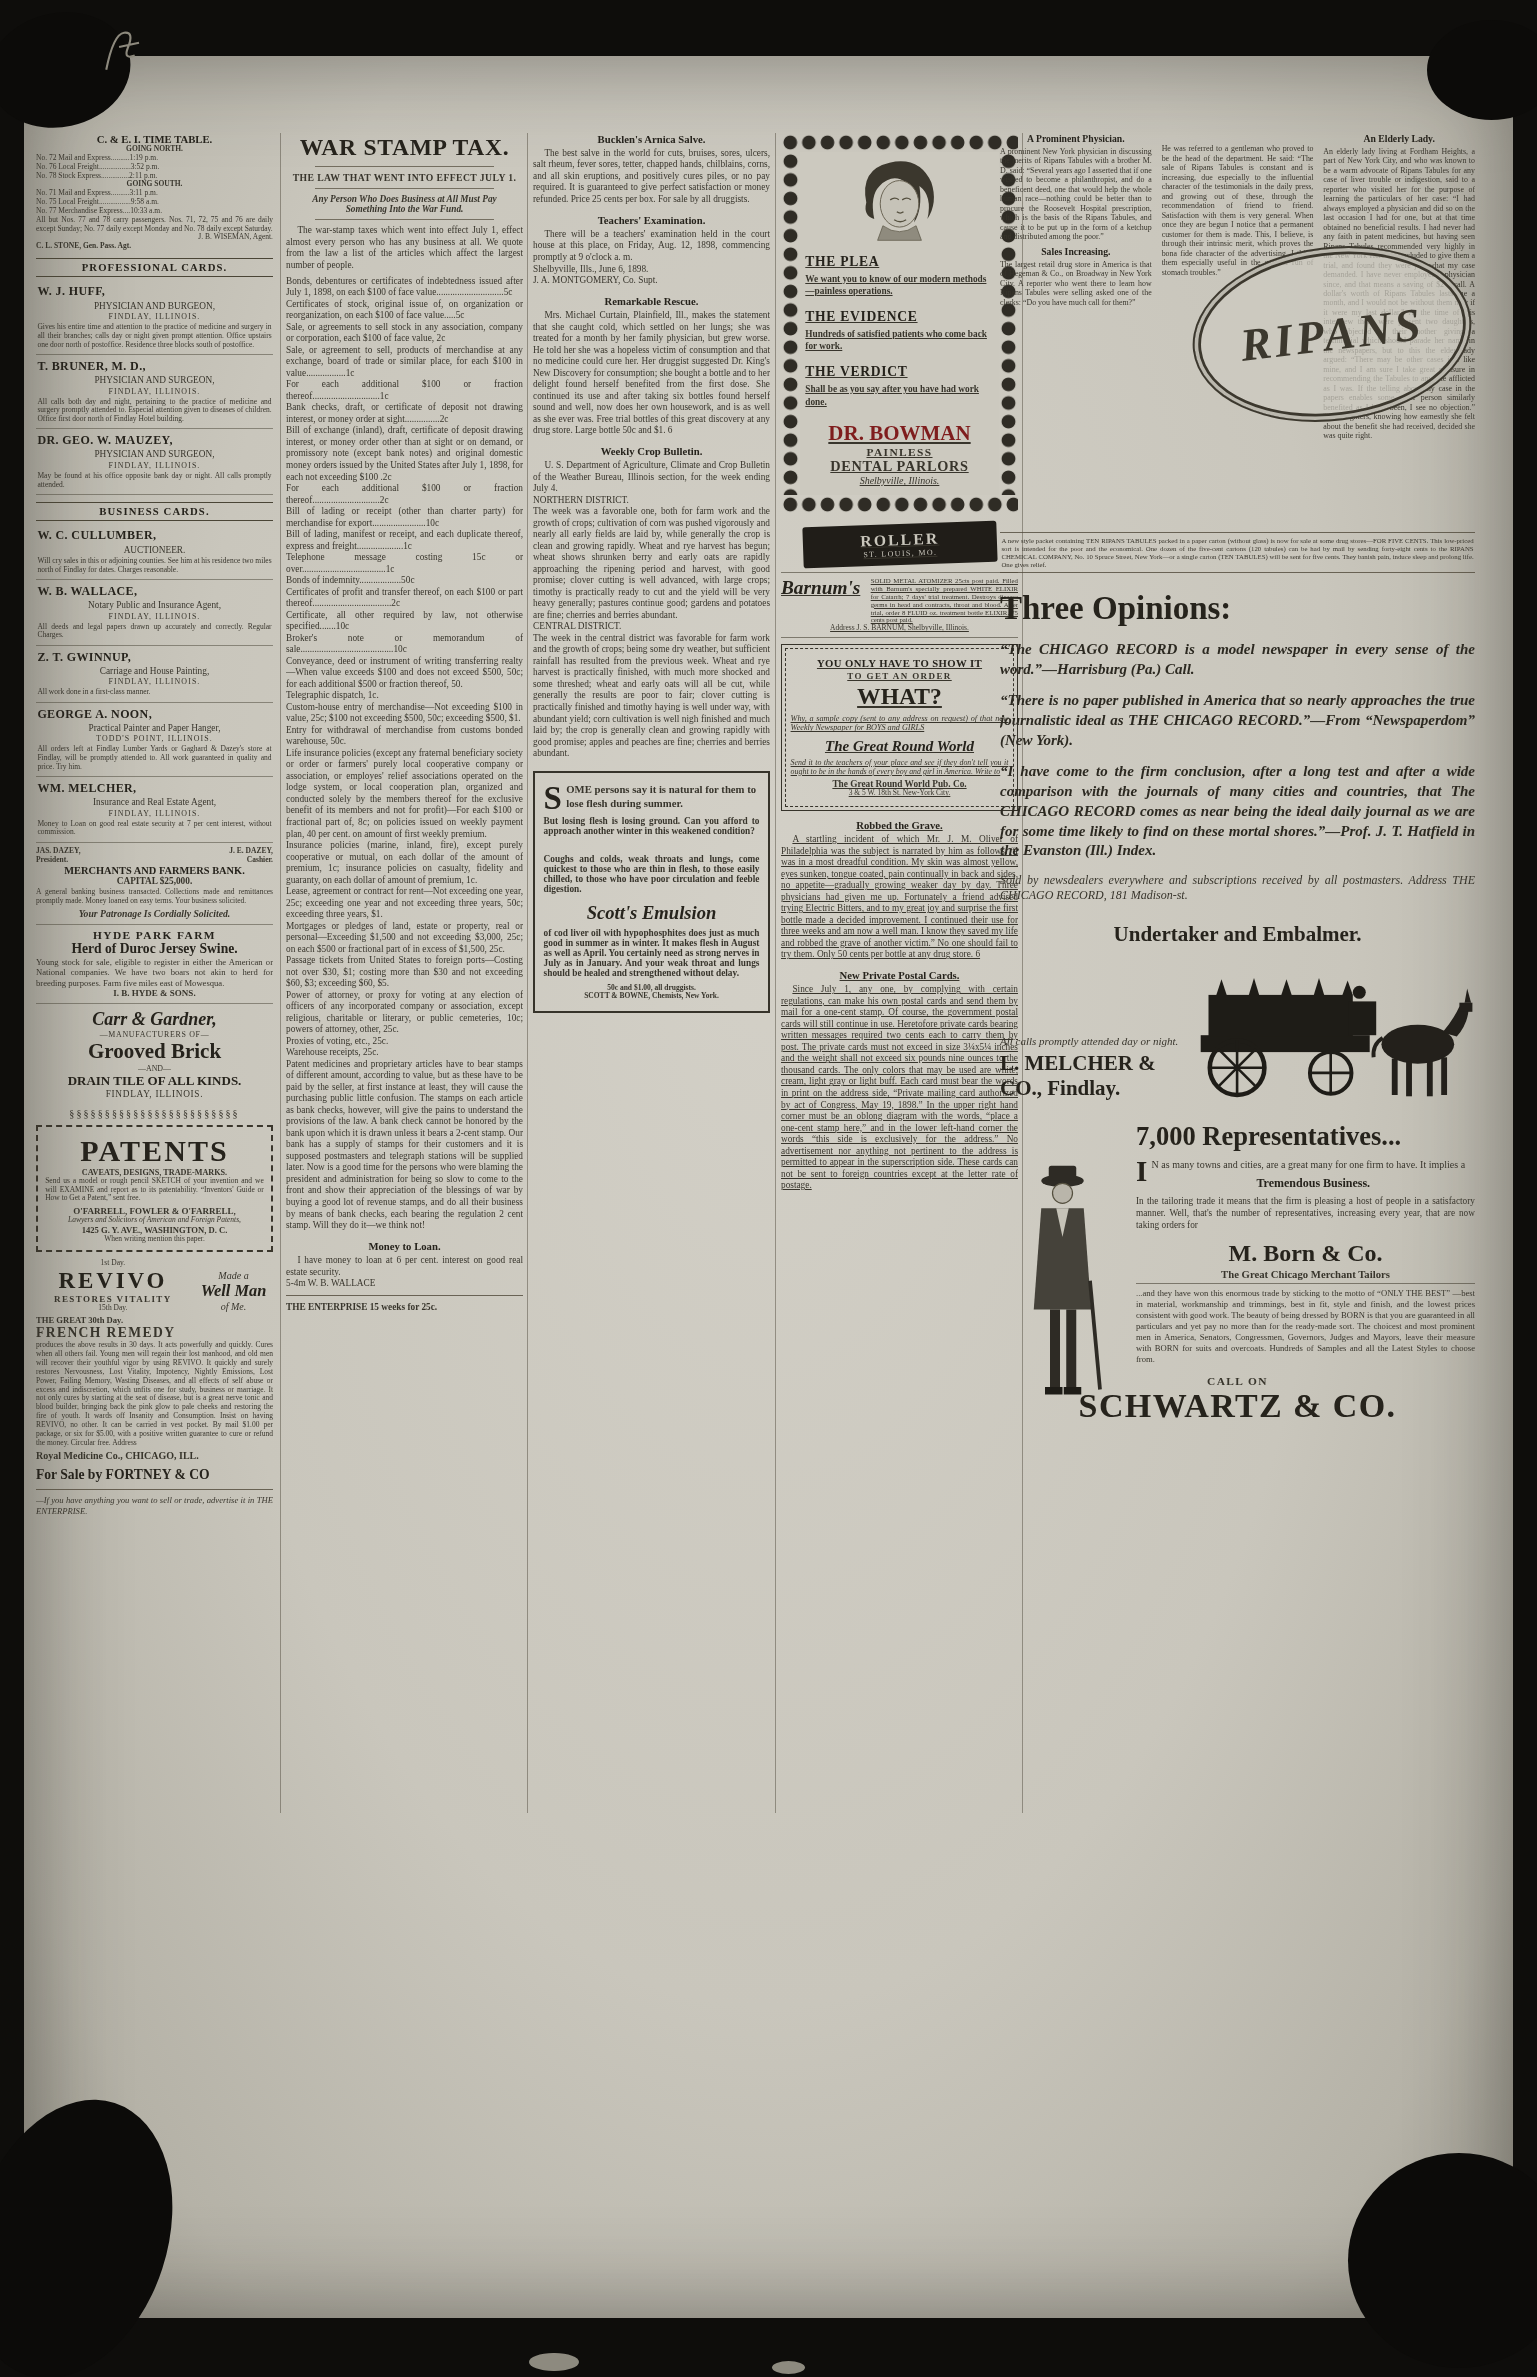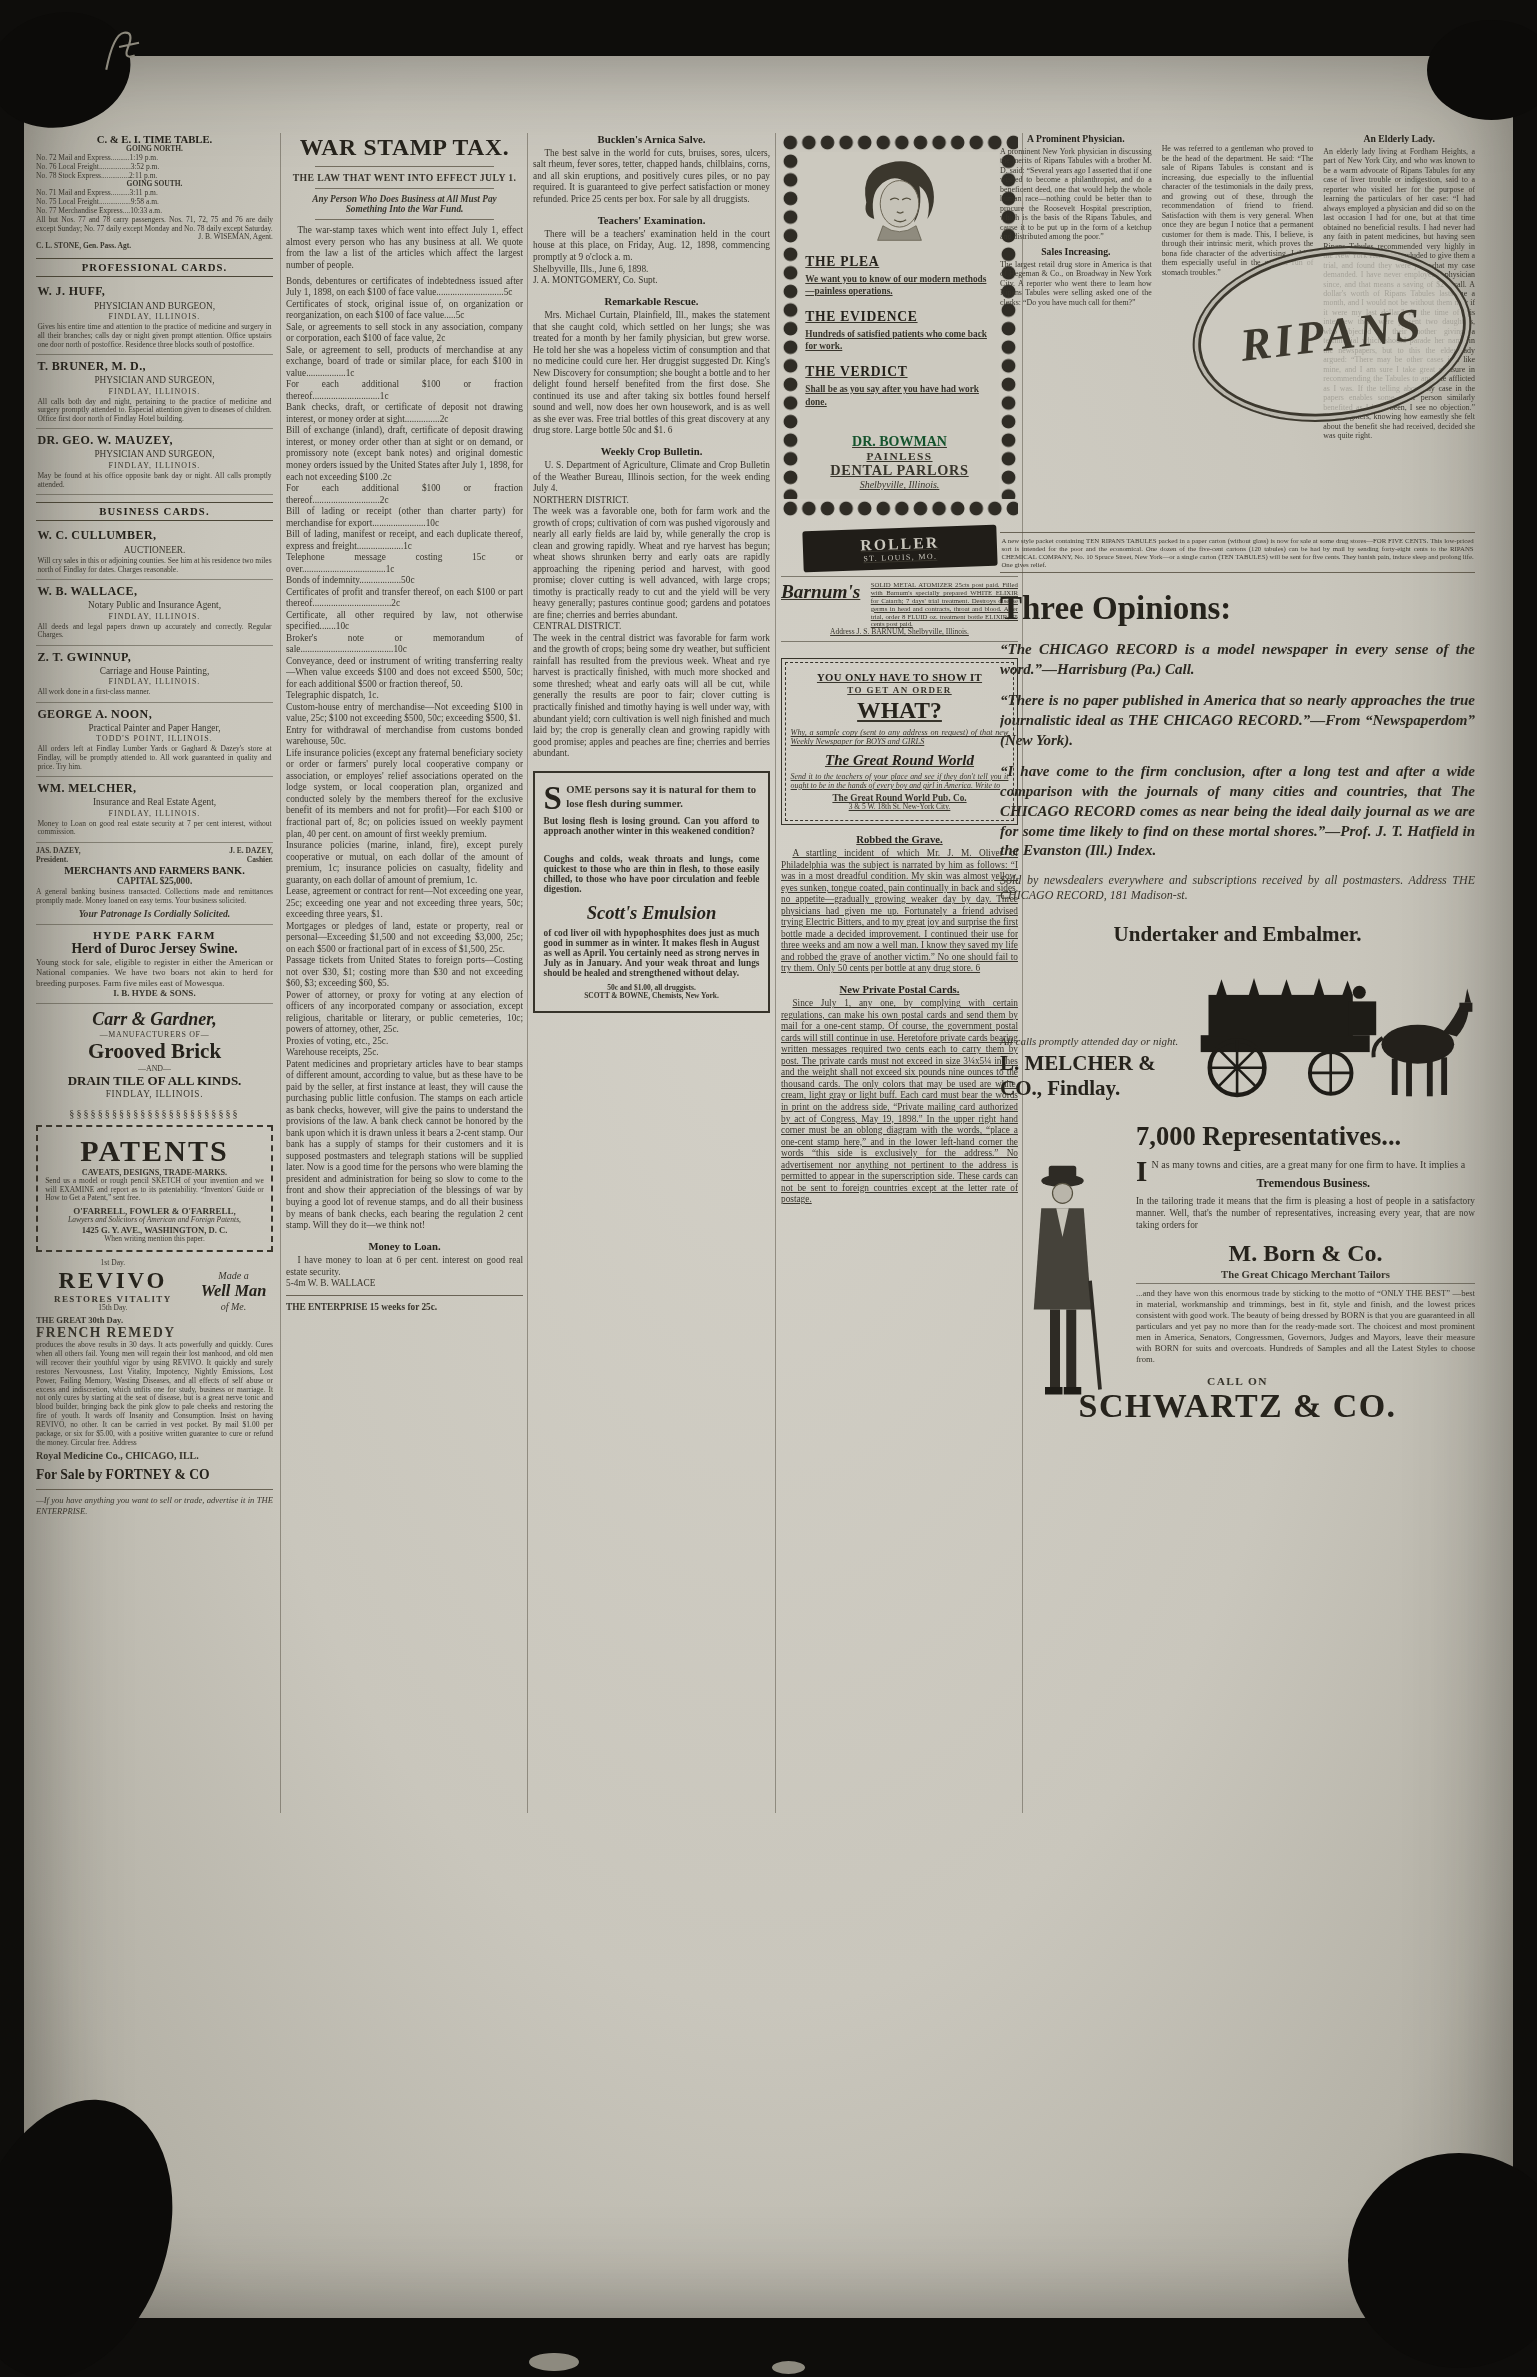--- a/index.html
+++ b/index.html
@@ -38,21 +38,21 @@
   .chain-h{height:18.6px;background:radial-gradient(circle at 9.3px 9.3px,#2f2c25 6.4px,rgba(0,0,0,0) 7.2px);
            background-size:18.6px 18.6px;background-repeat:repeat-x;}
   .chain-v{width:18.6px;flex:0 0 18.6px;background:radial-gradient(circle at 9.3px 9.3px,#2f2c25 6.4px,rgba(0,0,0,0) 7.2px);
            background-size:18.6px 18.6px;background-repeat:repeat-y;}
   .dentalMid{display:flex;}
   .dentalIn{flex:1;padding:4.3px 5.7px;background:#ccc9bf;}
   .pleaT{font-weight:bold;font-size:13.6px;letter-spacing:0.7px;color:#26231c;margin:11.4px 0 2.9px;}
   .pleaB{font-size:9.3px;font-weight:bold;line-height:1.35;}
   .torn{background:#201d18;color:#c9c6bc;transform:rotate(-2deg);margin:10px 21.5px 7.2px;padding:7.2px;
         text-align:center;border-radius:2.9px;}
-  .gwbox{border:1.4px solid #36332a;outline:0.7px dashed #36332a;outline-offset:-5px;padding:11.4px 8.6px;margin-top:16px;}
+  .gwbox{border:1.4px solid #36332a;outline:0.7px dashed #36332a;outline-offset:-5px;padding:11.4px 8.6px;margin-top:6px;}
   .scbox{border:2.9px double #36332a;padding:10px 8.6px;margin-top:11.4px;position:relative;}
   .drop{float:left;font-size:33px;line-height:.85;font-weight:bold;padding:1.4px 4.3px 0 0;color:#26231c;}
   .q{font-size:15px;font-weight:bold;font-style:italic;line-height:1.32;text-align:justify;margin:0 0 11.4px;color:#2c2921;}
   .subcols{display:flex;gap:10px;height:392px;overflow:hidden;position:relative;}
   .subcol{flex:1;font-size:7.9px;line-height:1.2;text-align:justify;}
   .subT{text-align:center;font-weight:bold;font-size:9.7px;margin:0 0 2.1px;color:#26231c;}
   #ripansLogo{position:absolute;left:192px;top:114px;width:276px;height:170px;border:2.9px solid #3c382e;
      border-radius:50%;box-shadow:inset 0 0 0 3.6px rgba(201,198,188,.9),inset 0 0 0 6.4px #3c382e;
      display:flex;align-items:center;justify-content:center;transform:rotate(-7deg);
      background:rgba(205,202,192,.72);}
@@ -307,21 +307,21 @@
             <path d="M56,66 q7,-5 13,0 M74,66 q7,-5 13,0" stroke="#55503f" fill="none" stroke-width="2"></path>
             <path d="M66,84 q5,4 10,0 M62,96 q9,6 18,0" stroke="#55503f" fill="none" stroke-width="2"></path>
             <path d="M45,105 q25,18 50,0 l8,22 l-66,0 Z" fill="#8f8b7e" stroke="#55503f"></path>
           </svg>
           <div class="pleaT">THE PLEA</div>
           <div class="pleaB">We want you to know of our modern methods—painless operations.</div>
           <div class="pleaT">THE EVIDENCE</div>
           <div class="pleaB">Hundreds of satisfied patients who come back for work.</div>
           <div class="pleaT">THE VERDICT</div>
           <div class="pleaB">Shall be as you say after you have had work done.</div>
-          <div class="c bd" style="font-size:14px;margin-top:26px;color:#14532d">DR. BOWMAN</div>
+          <div class="c bd" style="font-size:21px;margin-top:13px;color:#7f1d1d">DR. BOWMAN</div>
           <div class="c bd" style="font-size:11.4px;letter-spacing:1.4px">PAINLESS</div>
           <div class="c bd" style="font-size:14.3px;letter-spacing:0.7px">DENTAL PARLORS</div>
           <div class="c it" style="font-size:10px;margin-bottom:4.3px">Shelbyville, Illinois.</div>
         </div>
         <div class="chain-v"></div>
       </div>
       <div class="chain-h"></div>
     </div>
 
     <div class="torn">

